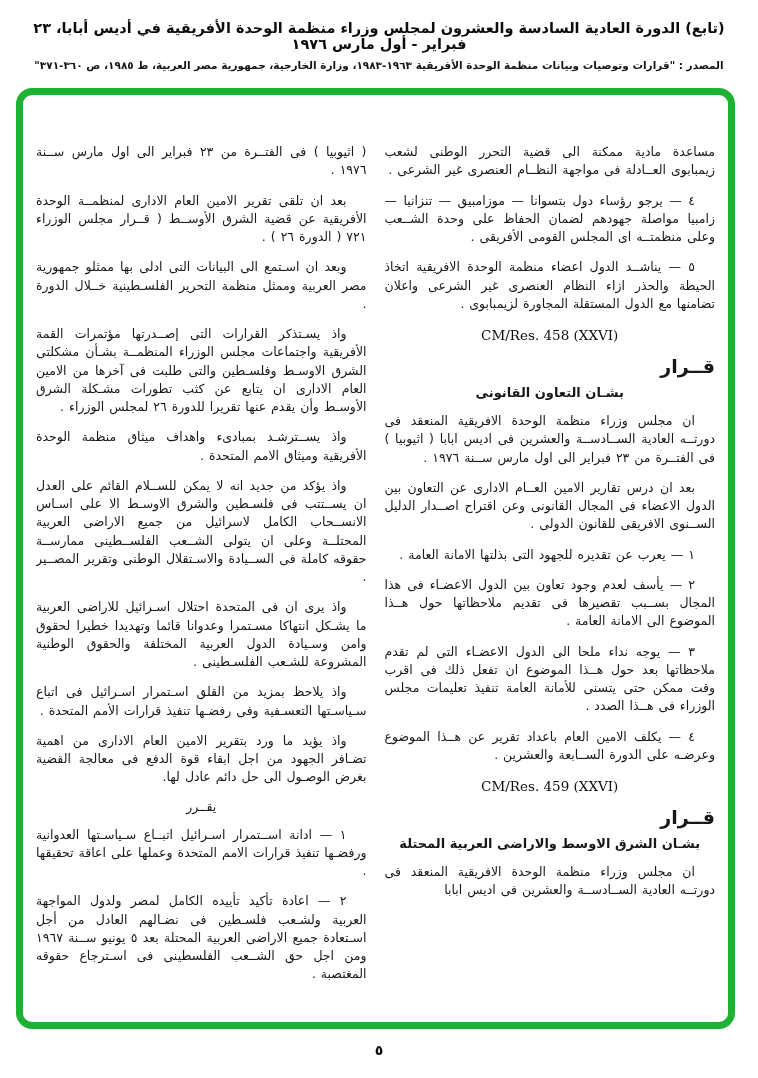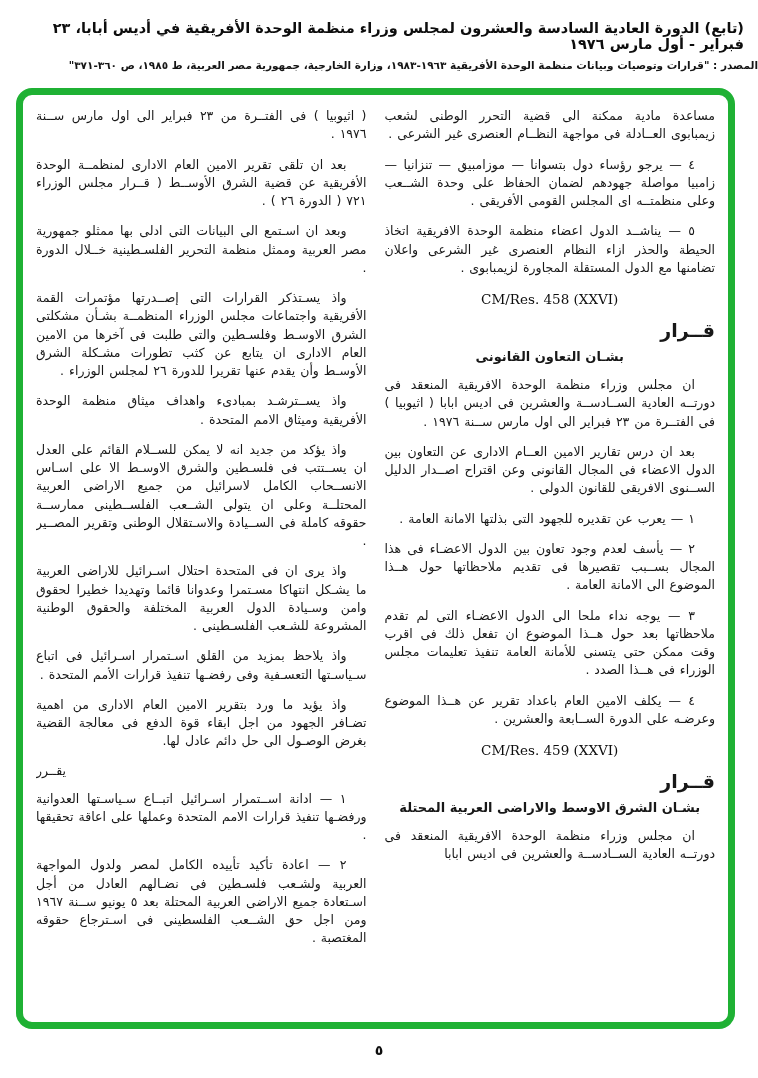--- a/index.html
+++ b/index.html
@@ -2,40 +2,40 @@
 <html lang="ar"><head>
 <meta charset="utf-8">
 <style>
   html, body { margin:0; padding:0; }
   body {
     width:758px; height:1078px; position:relative;
     background:#ffffff; color:#181818;
     font-family:"DejaVu Sans", sans-serif;
     overflow:hidden;
   }
-  .header { position:absolute; top:20px; left:0; right:0; direction:rtl; }
+  .header { position:absolute; top:20px; left:0; right:0; text-align:center; direction:rtl; }
   .header-line1 { font-weight:bold; font-size:14.5px; letter-spacing:0; color:#0d0d0d; padding:0 14px; }
   .header-line2 { font-weight:bold; font-size:10.5px; margin-top:7px; color:#151515; }
 
   .doc-frame {
     position:absolute; left:16px; top:88px; width:719px; height:941px;
     box-sizing:border-box;
     border:7px solid #1FB134; border-radius:16px;
     padding:12px 13px 10px 13px;
     overflow:hidden; background:#ffffff;
   }
   .columns { display:flex; direction:rtl; gap:18px; height:100%; }
   .column { flex:1 1 0; min-width:0; direction:rtl; overflow:hidden; }
 
   .para {
     font-size:12.5px; line-height:1.46; text-align:justify;
     text-indent:20px; margin:0 0 12px 0; word-spacing:1px;
   }
-  .para.noindent { text-indent:0; }
-  .decide { font-size:12.5px; text-align:left; margin:0 0 12px 0; }
+  .para.noindent { text-indent:0;margin-top:36px; }
+  .decide { font-size:12.5px; text-align:center; margin:0 0 12px 0; }
 
   .cmres {
     direction:ltr; text-align:center;
     font-family:"DejaVu Serif", serif;
     font-size:13.5px; color:#0d0d0d;
     margin:14px 0 12px 0;
   }
   .res-heading { text-align:right; font-weight:bold; font-size:19px; margin:4px 0 8px 0; }
   .res-subject { text-align:center; font-weight:bold; font-size:13px; margin:0 0 12px 0; }
 

